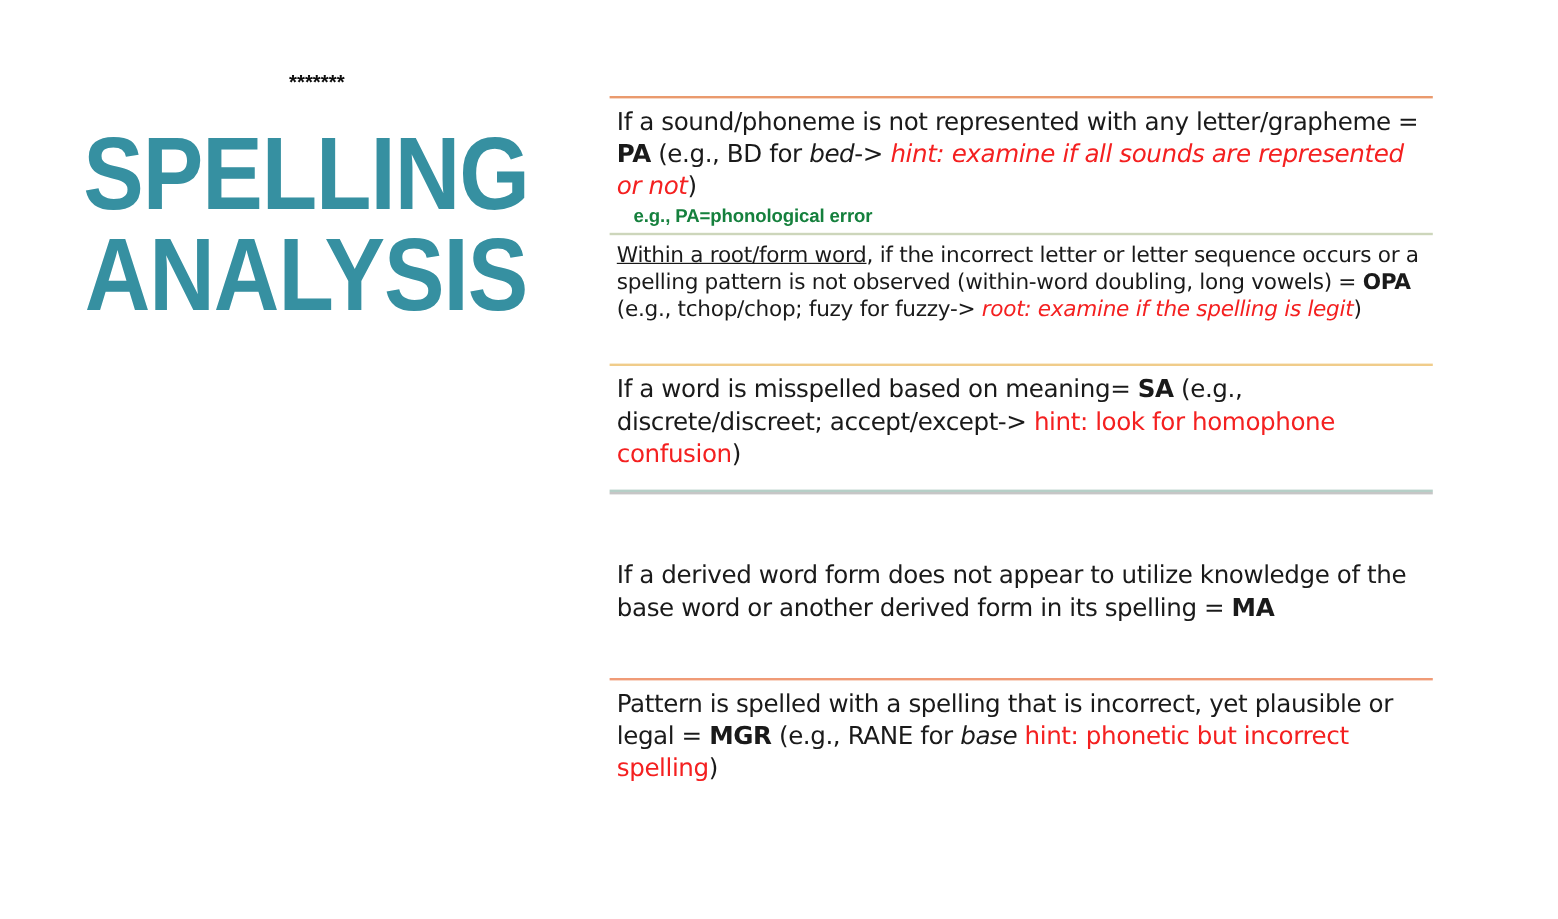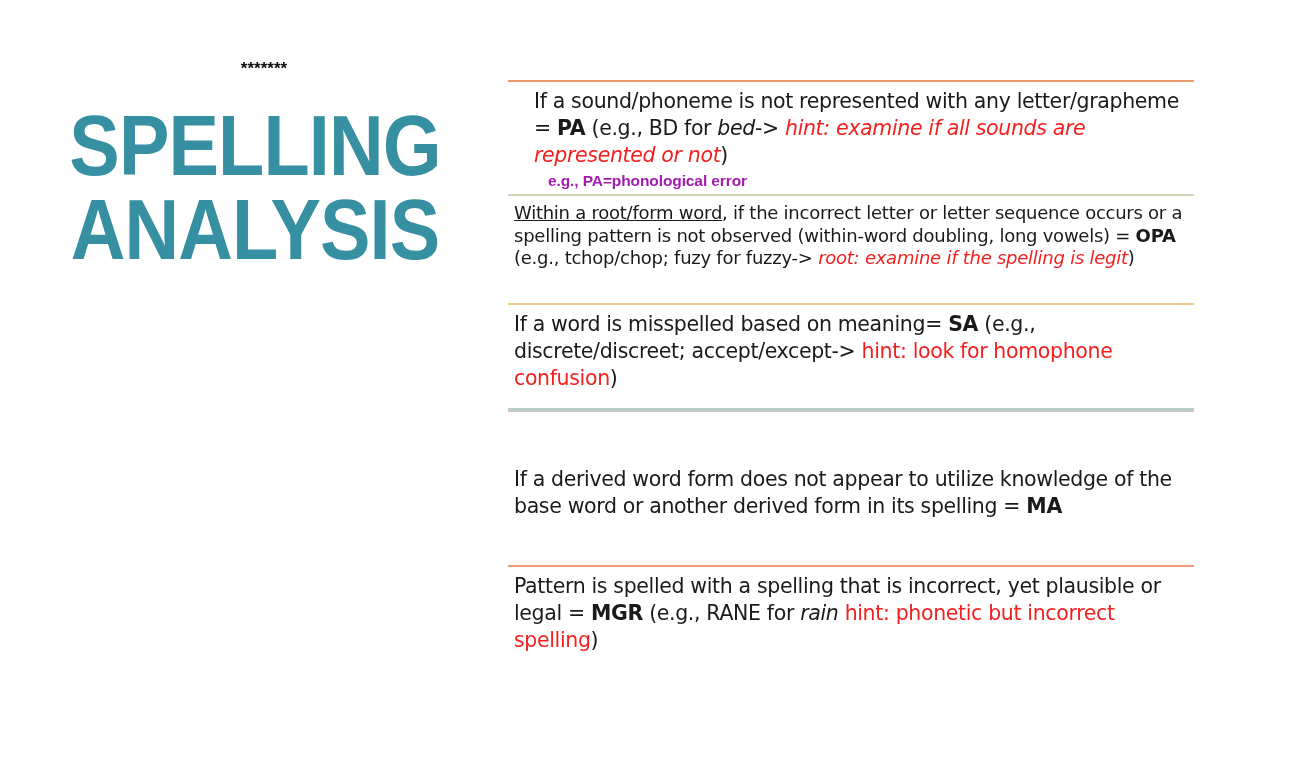--- a/index.html
+++ b/index.html
@@ -100,30 +100,30 @@
   i, .i { font-style: italic; }
   .red { color: #f42020; }
   .red-i { color: #f42020; font-style: italic; }
   .u { text-decoration: underline; }
 
   .note {
     display: inline-block;
     font-family: "Liberation Sans", sans-serif;
     font-weight: 700;
     font-size: 15.5px;
-    color: #a21caf;
+    color: #15803d;
     letter-spacing: -0.1px;
     margin-left: 14px;
     vertical-align: baseline;
     position: relative;
     top: 3px;
   }
 
   
-  .blk-1 { min-height: 96px; margin-left: 20px; }
+  .blk-1 { min-height: 96px; }
   .blk-2 { min-height: 94px; }
   .blk-3 { min-height: 90px; }
   .blk-4 { min-height: 92px; }
   .blk-5 { min-height: 92px; margin-top: 48px; }
   .blk-6 { min-height: 92px; }
 </style>
 </head>
 <body>
 
 <div class="slide">
@@ -156,17 +156,17 @@
 
     <div class="rule c-teal" style="border-top-color: rgb(182, 207, 199);"></div>
 
     <div class="rule c-gray" style="border-top-color: rgb(198, 198, 198);"></div>
     <div class="block blk-5">
       <p>If a derived word form does not appear to utilize knowledge of the base word or another derived form in its spelling = <b>MA</b></p>
     </div>
 
     <div class="rule c-coral" style="border-top-color: rgb(240, 155, 119);"></div>
     <div class="block blk-6">
-      <p>Pattern is spelled with a spelling that is incorrect, yet plausible or legal = <b>MGR</b> (e.g., RANE for <i>rain</i> <span class="red">hint: phonetic but incorrect spelling</span>)</p>
+      <p>Pattern is spelled with a spelling that is incorrect, yet plausible or legal = <b>MGR</b> (e.g., RANE for <i>base</i> <span class="red">hint: phonetic but incorrect spelling</span>)</p>
     </div>
 
   </div>
 </div>
 
 </body></html>

